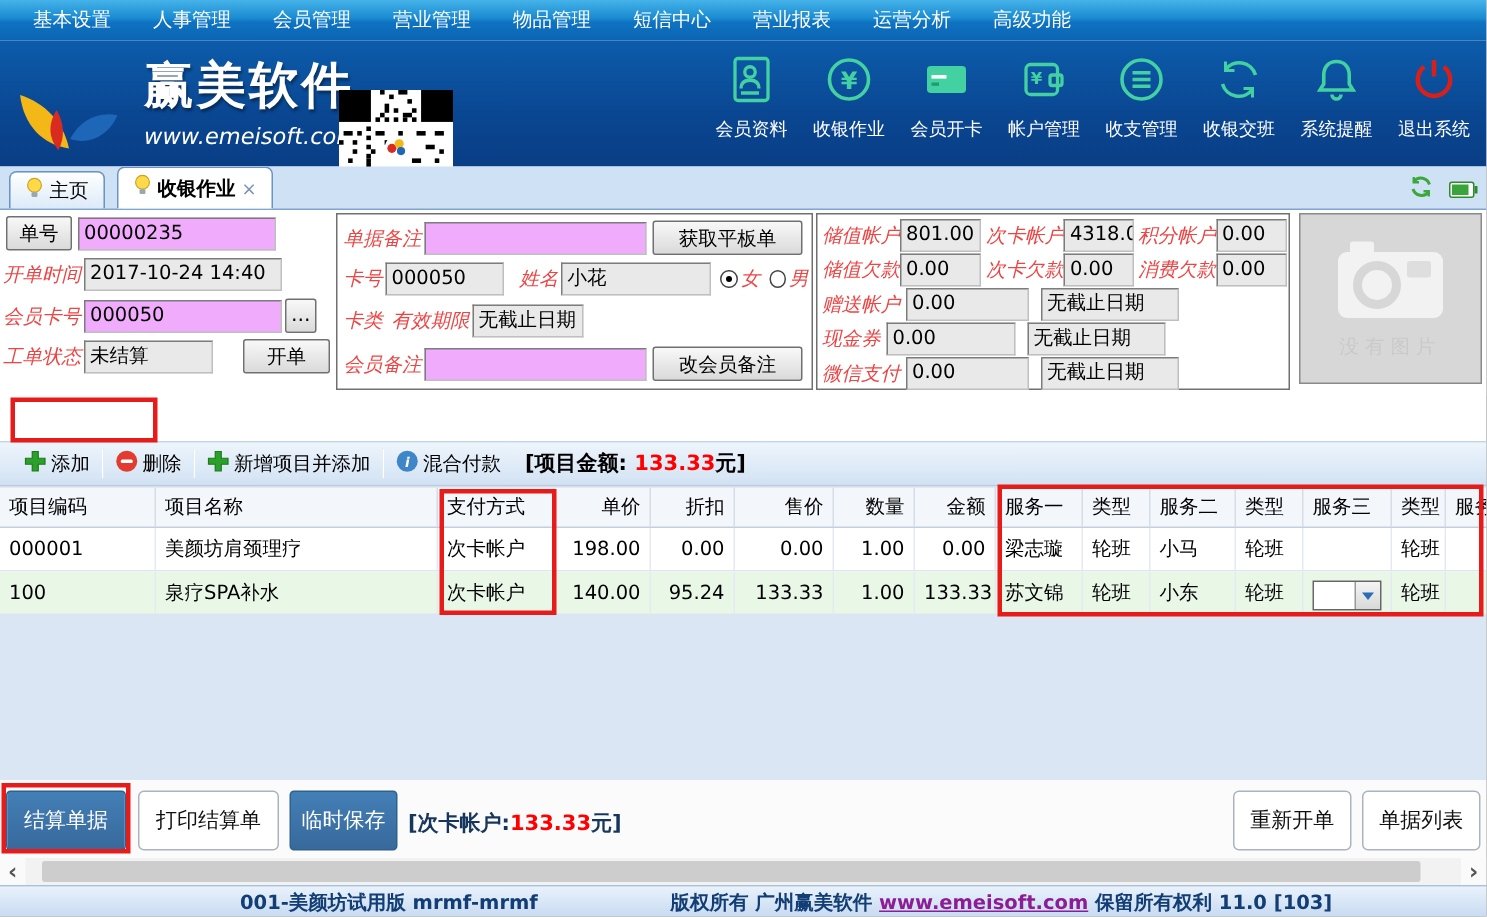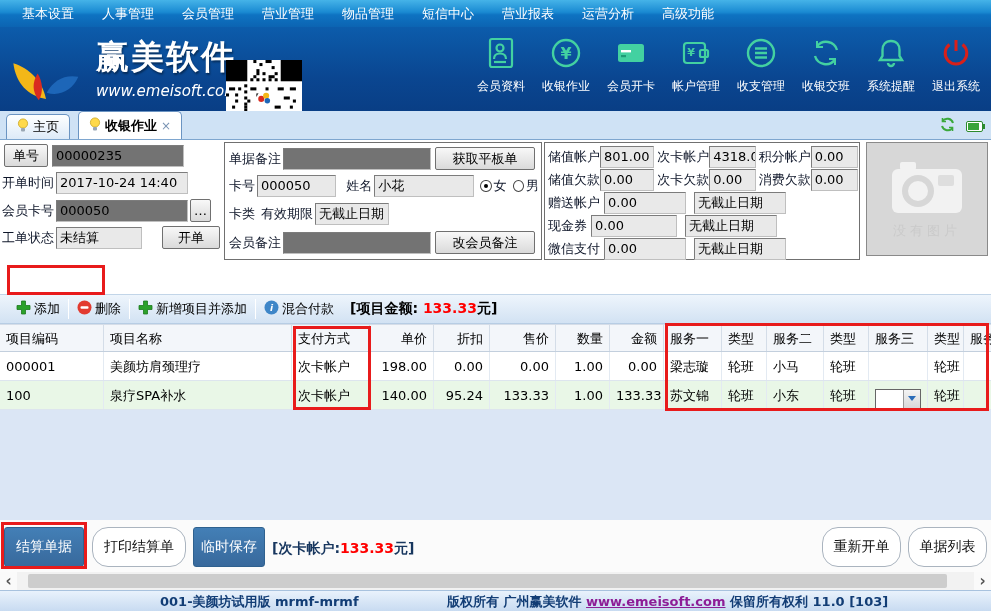--- a/index.html
+++ b/index.html
@@ -32,23 +32,23 @@
     background:linear-gradient(#feffff,#ddeaf8); font-size:13px; cursor:pointer; }
   .tab.active { height:28px; background:#fff; font-weight:bold; }
   .tab-close { color:#7a94b4; font-size:12px; font-weight:normal; }
   .strip-icons { position:absolute; right:8px; top:5px; display:flex; gap:10px; align-items:center; }
   .battery { width:17px; height:11px; border:1px solid #2d8a2d; border-radius:2px; background:#fff; position:relative; }
   .battery::before { content:""; position:absolute; left:1px; top:1px; bottom:1px; width:11px; background:#39a439; }
   .battery::after { content:""; position:absolute; right:-3px; top:2px; width:2px; height:5px; background:#2d8a2d; }
 
   
   .formarea { position:absolute; left:0; top:140px; width:991px; height:124px; background:#fff; font-size:13px; }
-  .lbl { color:#0f172a; white-space:nowrap; }
+  .lbl { color:#ef4444; white-space:nowrap;font-style:italic; }
   .field { border:1px solid #7c7c7c; border-right-color:#bfbfbf; border-bottom-color:#bfbfbf;
-    background:#737373; height:22px; line-height:20px; font-size:13px; padding:0 3px;
+    background:#f0abfc; height:22px; line-height:20px; font-size:13px; padding:0 3px;
     font-family:inherit; overflow:hidden; white-space:nowrap; }
   .field.ro { background:#e9e9e9; }
   .btn3d { border:1px solid #707070; border-radius:2px; background:linear-gradient(#f8f8f8,#dadada);
     font-size:13px; height:23px; padding:0 6px; cursor:pointer; font-family:inherit; white-space:nowrap; }
   .frow { position:absolute; display:flex; align-items:center; }
   .box { position:absolute; border:1px solid #707070; background:#fff; }
   .radio { display:inline-block; width:12px; height:12px; border:1px solid #444; border-radius:50%;
     background:#fff; position:relative; margin:0 2px 0 6px; vertical-align:-2px; }
   .radio.sel::after { content:""; position:absolute; left:3px; top:3px; width:4px; height:4px; border-radius:50%; background:#000; }
 
@@ -88,21 +88,21 @@
     display:flex; align-items:center; justify-content:center; }
   .combo .arrow { width:0; height:0; border-left:4px solid transparent; border-right:4px solid transparent; border-top:5px solid #2a6cb8; }
 
   .empty-area { position:absolute; left:0; top:410px; width:991px; height:110px; background:#dbe6f5; }
 
   
   .footer { position:absolute; left:0; top:520px; width:991px; height:52px; background:#fbfbfb; }
   .btn-blue { position:absolute; top:7px; height:40px; background:linear-gradient(#437fb6,#38699c); color:#fff;
     border:1px solid #2f618f; border-radius:3px; font-size:14px; cursor:pointer; font-family:inherit; }
   .btn-white { position:absolute; top:7px; height:40px; background:#fff; color:#111;
-    border:1px solid #aab4bf; border-radius:16px; font-size:14px; cursor:pointer; font-family:inherit;text-align:center; }
+    border:1px solid #aab4bf; border-radius:4px; font-size:14px; cursor:pointer; font-family:inherit;text-align:center; }
   .pay-summary { position:absolute; left:272px; top:20px; font-size:14px; font-weight:bold; color:#17365e; }
   .pay-summary .amount { color:#ff0000; }
 
   
   .hscroll { position:absolute; left:0; top:572px; width:991px; height:18px; background:#f2f2f2; }
   .sb-arrow { position:absolute; top:0; width:17px; height:18px; color:#555; font-size:15px; font-weight:bold;
     display:flex; align-items:center; justify-content:center; cursor:pointer; background:#fafafa; }
   .sb-thumb { position:absolute; left:28px; top:2px; width:919px; height:14px; background:#cdcdcd; border-radius:2px; cursor:grab; }
 
   

